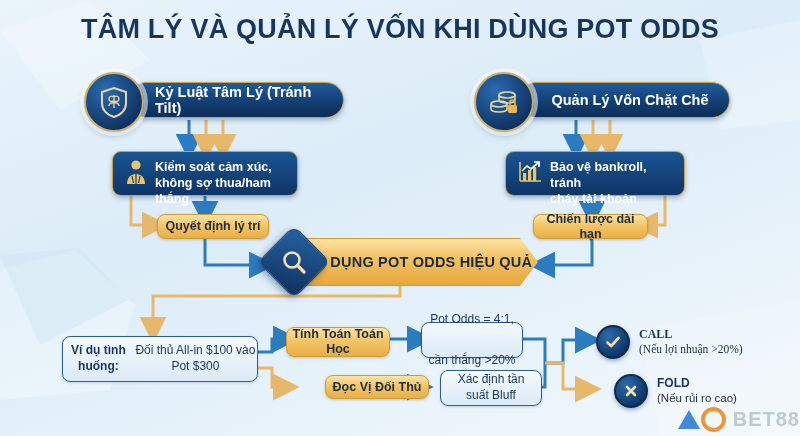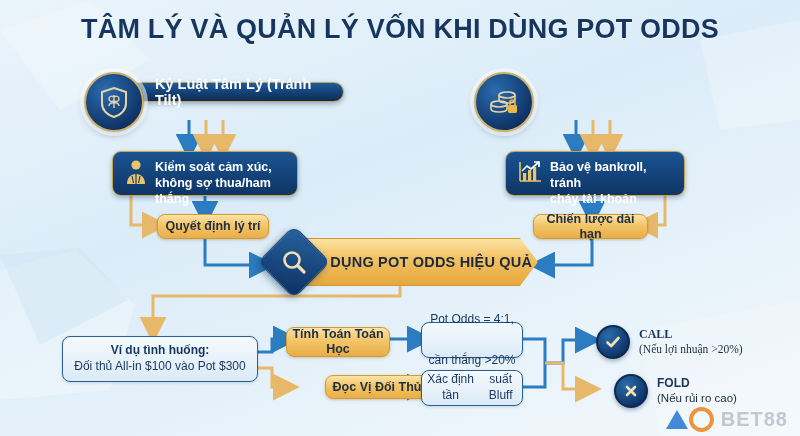--- a/index.html
+++ b/index.html
@@ -15,21 +15,21 @@
   
   #title{
     position:absolute;left:0;top:14px;width:800px;text-align:center;
     font-size:27px;font-weight:bold;letter-spacing:.2px;
     color:#16365f;
     text-shadow:0 1px 0 rgba(255,255,255,.85);
   }
 
   
   .toppill{
-    height:20px;border-radius:18px;
+    height:36px;border-radius:18px;
     background:linear-gradient(180deg,#1f5c9e 0%,#133f74 55%,#0d2d55 100%);
     border:1.5px solid #c9a24a;
     display:flex;align-items:center;justify-content:center;
     color:#fff;font-size:14.5px;font-weight:bold;
     box-shadow:0 2px 5px rgba(10,40,80,.35);
     padding-left:26px;padding-right:14px;
   }
   .topbadge{
     position:absolute;width:56px;height:56px;border-radius:50%;
     background:radial-gradient(circle at 35% 30%,#2a6cb0,#0e3162 75%);
@@ -100,21 +100,21 @@
     width:30px;height:30px;border-radius:50%;flex:0 0 30px;
     background:radial-gradient(circle at 35% 30%,#2b6cab,#0d3163 78%);
     border:2px solid #0a2murb;border:2px solid #0a2a50;
     box-shadow:0 2px 4px rgba(10,40,80,.35);
     display:flex;align-items:center;justify-content:center;
   }
   .otext{font-size:11.5px;color:#1b2b3d;line-height:1.32;}
   .otext .oname{font-weight:bold;font-size:12px;display:block;color:#16365f;}
 
   
-  #logo{position:absolute;right:12px;bottom:4px;display:flex;align-items:center;gap:4px;opacity:.9;}
+  #logo{position:absolute;right:0;bottom:4px;display:flex;align-items:center;gap:4px;opacity:.9;}
   #logo .lo-a{width:0;height:0;border-left:11px solid transparent;border-right:11px solid transparent;border-bottom:19px solid #2f7fd4;}
   #logo .lo-o{width:17px;height:17px;border:4px solid #ef8a2a;border-radius:50%;margin-left:-3px;}
   #logo .lo-t{font-size:20px;font-weight:bold;color:#b9c4cc;letter-spacing:1px;margin-left:3px;}
 
   svg.conn{position:absolute;left:0;top:0;width:800px;height:436px;pointer-events:none;}
 </style>
 </head>
 <body>
 
 <div id="stage">
@@ -186,20 +186,23 @@
   <div class="topbadge" style="left:474px;top:72px;">
     <svg width="32" height="30" viewBox="0 0 32 30">
       <ellipse cx="19" cy="8" rx="8" ry="3" fill="none" stroke="#e6d4a4" stroke-width="1.6"></ellipse>
       <path d="M11 8 v5 c0 1.7 3.6 3 8 3 s8-1.3 8-3 V8" fill="none" stroke="#e6d4a4" stroke-width="1.6"></path>
       <ellipse cx="11" cy="17" rx="8" ry="3" fill="none" stroke="#e6d4a4" stroke-width="1.6"></ellipse>
       <path d="M3 17 v5 c0 1.7 3.6 3 8 3 s8-1.3 8-3 v-5" fill="none" stroke="#e6d4a4" stroke-width="1.6"></path>
       <rect x="20" y="18" width="9" height="8" rx="1.4" fill="#e8b84a"></rect>
       <path d="M22 18 v-2.5 a2.5 2.5 0 0 1 5 0 V18" fill="none" stroke="#e8b84a" stroke-width="1.6"></path>
     </svg>
   </div>
+  <div class="node toppill" style="left:518px;top:82px;width:212px;">
+    <span>Quản Lý Vốn Chặt Chẽ</span>
+  </div>
 
   <div class="node darkbox" style="left:112px;top:151px;width:186px;height:45px;">
     <span>
       <svg width="22" height="26" viewBox="0 0 22 26">
         <circle cx="11" cy="6" r="4.6" fill="#e8c46a"></circle>
         <path d="M2 25 c0-6.5 4-10 9-10 s9 3.5 9 10 z" fill="#e8c46a"></path>
         <path d="M11 15 v10 M7 17 l1.5 7 M15 17 l-1.5 7" stroke="#0e3566" stroke-width="1.1" fill="none"></path>
       </svg>
     </span>
     <span>
@@ -237,37 +240,37 @@
       <span>ÁP DỤNG POT ODDS HIỆU QUẢ</span>
     </div>
     <div id="banner-badge">
       <svg width="26" height="26" viewBox="0 0 26 26">
         <circle cx="11" cy="11" r="7.5" fill="none" stroke="#efe0b4" stroke-width="2.6"></circle>
         <path d="M16.5 16.5 L23 23" stroke="#efe0b4" stroke-width="3.2" stroke-linecap="round"></path>
       </svg>
     </div>
   </div>
 
-  <div class="node lightbox bold" style="left:62px;top:336px;width:196px;height:46px;flex-direction:column;">
+  <div class="node lightbox bold" style="left:62px;top:336px;width:196px;height:46px;flex-direction:row;">
     <b>Ví dụ tình huống:</b>
     <span>Đối thủ All-in $100 vào Pot $300</span>
   </div>
 
   <div class="node goldpill" style="left:286px;top:327px;width:104px;height:30px;align-items:center;">
     <span>Tính Toán Toán Học</span>
   </div>
   <div class="node goldpill" style="left:286px;top:375px;width:104px;height:24px;margin-left:39px;">
     <span>Đọc Vị Đối Thủ</span>
   </div>
 
   <div class="node lightbox" style="left:421px;top:322px;width:102px;height:36px;flex-direction:column;gap:25px;">
     <span>Pot Odds = 4:1,</span>
     <span>cần thắng &gt;20%</span>
   </div>
-  <div class="node lightbox" style="left:421px;top:370px;width:102px;height:36px;flex-direction:row;">
+  <div class="node lightbox" style="left:440px;top:370px;width:102px;height:36px;flex-direction:column;">
     <span>Xác định tần</span>
     <span>suất Bluff</span>
   </div>
 
   <div class="outcome" style="left:596px;top:325px;font-family:Liberation Serif, serif;">
     <span class="ocircle">
       <svg width="16" height="16" viewBox="0 0 16 16">
         <path d="M2.5 8.5 L6.2 12 L13.5 4" fill="none" stroke="#f2e3b4" stroke-width="2.6" stroke-linecap="round" stroke-linejoin="round"></path>
       </svg>
     </span>

